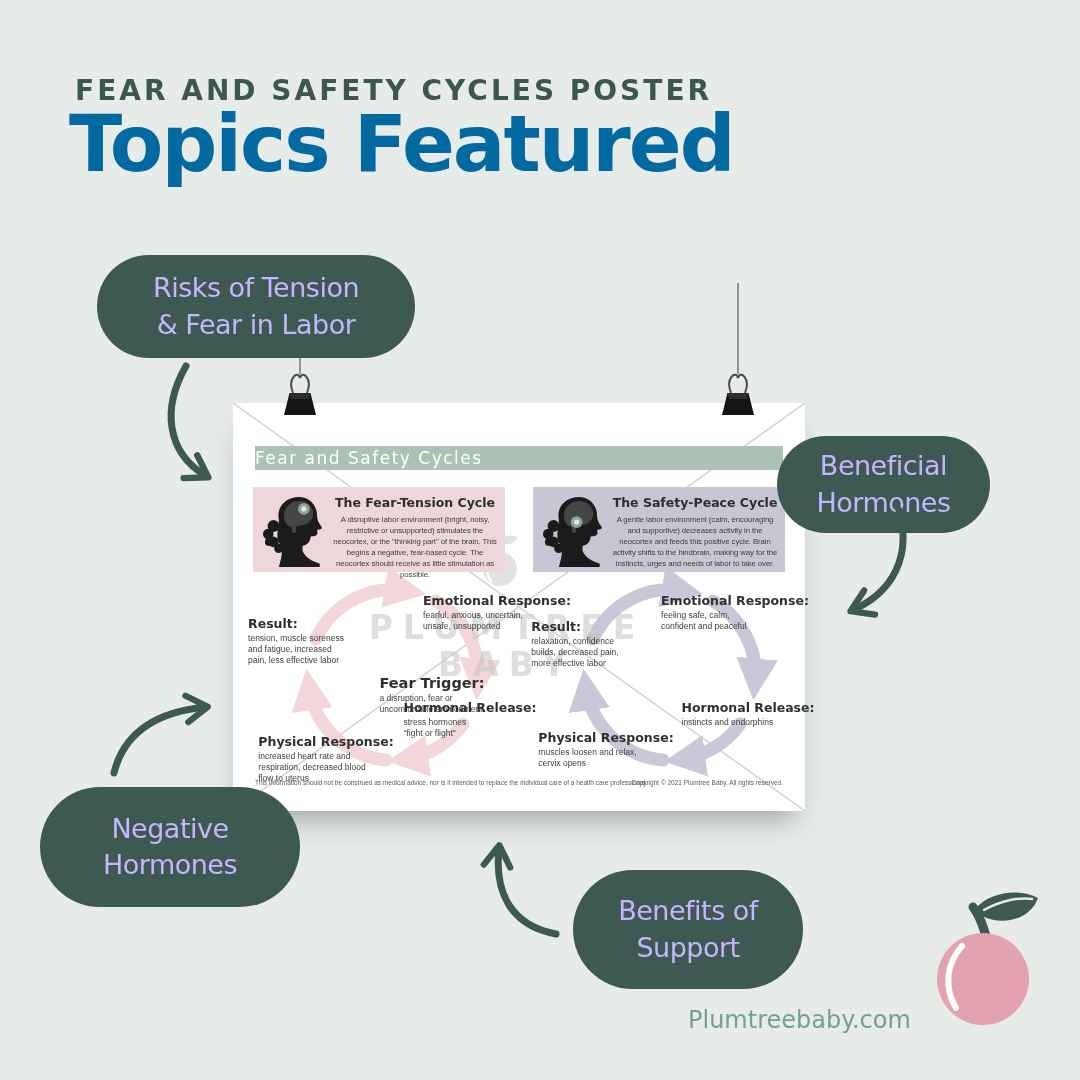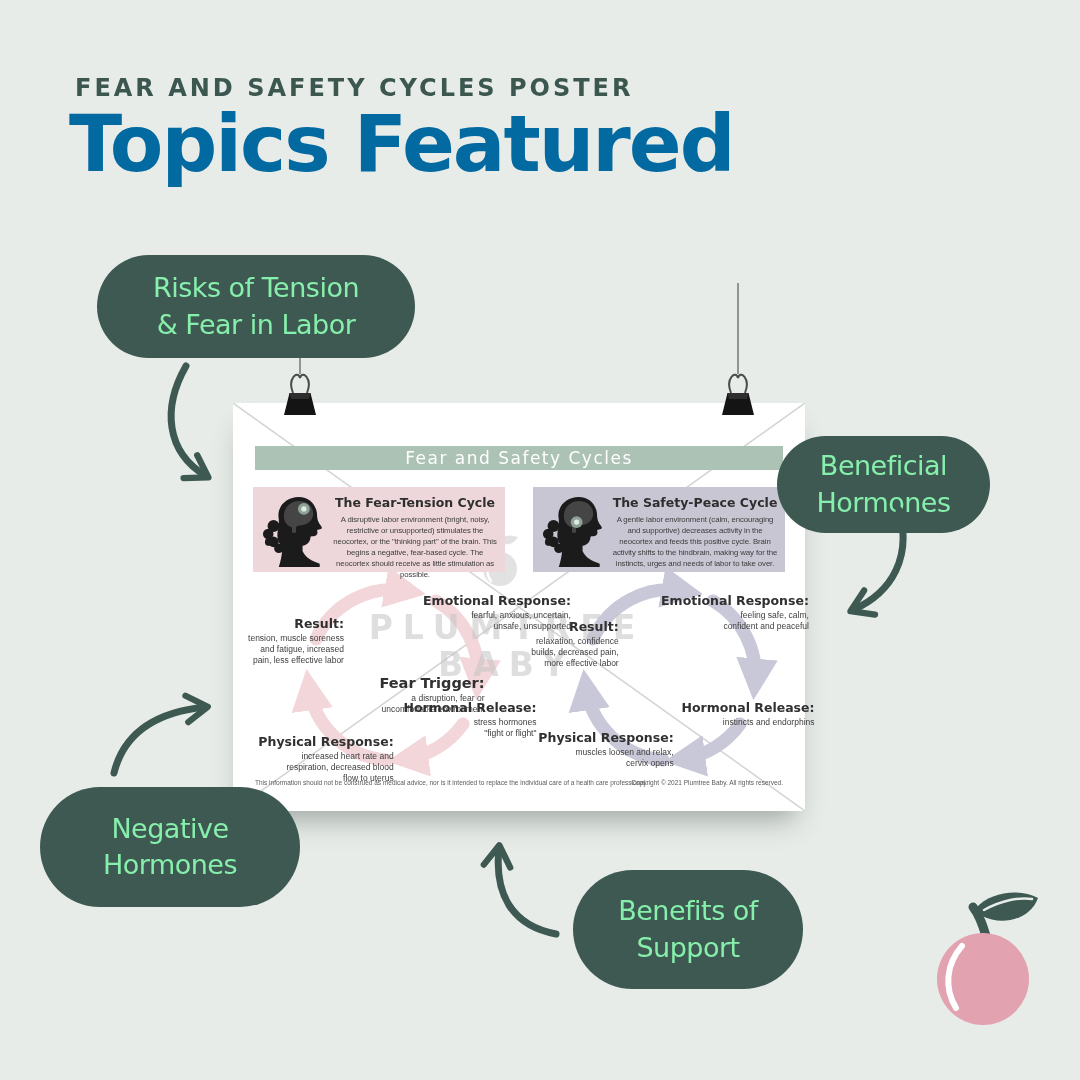--- a/index.html
+++ b/index.html
@@ -4,63 +4,63 @@
 <style>
   html,body{margin:0;padding:0;}
   .canvas{
     position:relative; width:1080px; height:1080px; overflow:hidden;
     background:#e7ece8;
     font-family:"DejaVu Sans","Liberation Sans",sans-serif;
   }
   .abs{position:absolute;}
   
   .kicker{
-    left:75px; top:74px; font-size:24px; font-weight:700; letter-spacing:3px;
+    left:75px; top:74px; font-size:28px; font-weight:700; letter-spacing:3px;
     color:#3c574f; white-space:nowrap;
   }
   .title{
     left:69px; top:105px; margin:0; font-size:78px; font-weight:700;
     letter-spacing:-2px; color:#0369a1; line-height:1; white-space:nowrap;
   }
   
   .poster{
     left:233px; top:403px; width:572px; height:408px; background:#ffffff;
     box-shadow:0 18px 26px -10px rgba(70,80,75,.45);
   }
   .poster svg.layer{position:absolute; left:0; top:0;}
   .band{
     position:absolute; left:22px; top:43px; width:528px; height:24px;
-    background:#abc2b4; display:flex; align-items:center; justify-content:center;
+    background:#abc2b4; display:flex; align-items:center; 
   }
   .band span{color:#ffffff; font-size:17px; letter-spacing:1.5px; font-weight:400;}
   .panel{position:absolute; top:84px; width:252px; height:85px;}
   .panel.pink{left:20px; background:#eed7db;}
   .panel.lav{left:300px; background:#c8c6d3;}
   .panel .head-svg{position:absolute; left:6px; top:5px;}
   .panel .ptxt{position:absolute; left:78px; top:8px; width:168px; text-align:center;}
   .panel .ptitle{font-size:12.5px; font-weight:700; color:#2e2e2e; margin-bottom:5px; white-space:nowrap;}
   .panel .pbody{font-family:"Liberation Sans",sans-serif; font-size:7.8px; line-height:1.4; letter-spacing:-0.1px; color:#3c3c3c;}
   .watermark{position:absolute; left:0; top:0; width:572px; text-align:center; pointer-events:none;}
   .wm-l1,.wm-l2{position:absolute; width:572px; left:-12px; color:#c4c4c4; opacity:.55; font-size:33px; letter-spacing:10px; font-weight:700;}
   .wm-l1{top:205px;} .wm-l2{top:242px;}
-  .step{position:absolute; transform:translateX(-50%); text-align:right;}
+  .step{position:absolute; transform:translateX(-50%); text-align:left;}
   .step .step-label{font-size:12.5px; font-weight:700; color:#303030; white-space:nowrap;}
   .step.big .step-label{font-size:14.5px;}
   .step .step-detail{
     font-family:Liberation Sans, sans-serif; font-size:8.5px; line-height:1.32;
     color:#3d3d3d; white-space:pre-line; margin-top:2px;
   }
   .fine{
     position:absolute; font-family:"Liberation Sans",sans-serif; font-size:6.5px; color:#5a5a5a;
   }
   .fine.left{left:22px; top:376px;}
   .fine.right{right:22px; top:376px;}
   
   .pill{
-    position:absolute; background:#3d5952; color:#86efac; border-radius:60px;
+    position:absolute; background:#3d5952; color:#c4b5fd; border-radius:60px;
     display:flex; align-items:center; justify-content:center; text-align:center;
     font-size:27px; letter-spacing:-0.5px; line-height:1.35; white-space:pre-line;
   }
   .pill-risks{left:97px; top:255px; width:318px; height:103px;}
   .pill-beneficial{left:777px; top:393px; width:213px; height:97px;margin-top:43px;}
   .pill-negative{left:40px; top:787px; width:260px; height:120px;}
   .pill-benefits{left:573px; top:870px; width:230px; height:119px;}
   
   .site{left:688px; top:1006px; font-size:24px; color:#73a18e; white-space:nowrap;}
   .nopointer{pointer-events:none;}
@@ -245,20 +245,21 @@
       </marker>
     </defs>
     <g stroke="#3d5952" stroke-width="7" fill="none" stroke-linecap="round">
       <path d="M186,366 C162,408 166,452 206,476" marker-end="url(#chev)"></path>
       <path d="M899,510 C912,556 893,592 853,610" marker-end="url(#chev)"></path>
       <path d="M114,773 C124,732 158,712 205,707" marker-end="url(#chev)"></path>
       <path d="M556,934 C512,926 494,894 499,848" marker-end="url(#chev)"></path>
     </g>
   </svg>
 
+  <div class="abs site">Plumtreebaby.com</div>
   <svg class="abs" style="left:920px; top:882px;" width="150" height="150" viewBox="0 0 150 150">
     <path d="M66,54 C63,44 60,34 53,25" stroke="#3d5952" stroke-width="9" fill="none" stroke-linecap="round"></path>
     <path d="M56,26 C70,10 100,6 118,16 C110,38 82,44 62,34 C57,31 55,29 56,26 Z" fill="#3d5952"></path>
     <path d="M64,28 C82,18 100,15 112,17" stroke="#e7ece8" stroke-width="2.5" fill="none" stroke-linecap="round"></path>
     <circle cx="63" cy="97" r="46" fill="#e2a2af"></circle>
     <path d="M42,64 C26,82 24,106 36,126" stroke="#ffffff" stroke-width="6" fill="none" stroke-linecap="round"></path>
   </svg>
 
 </div>
 

